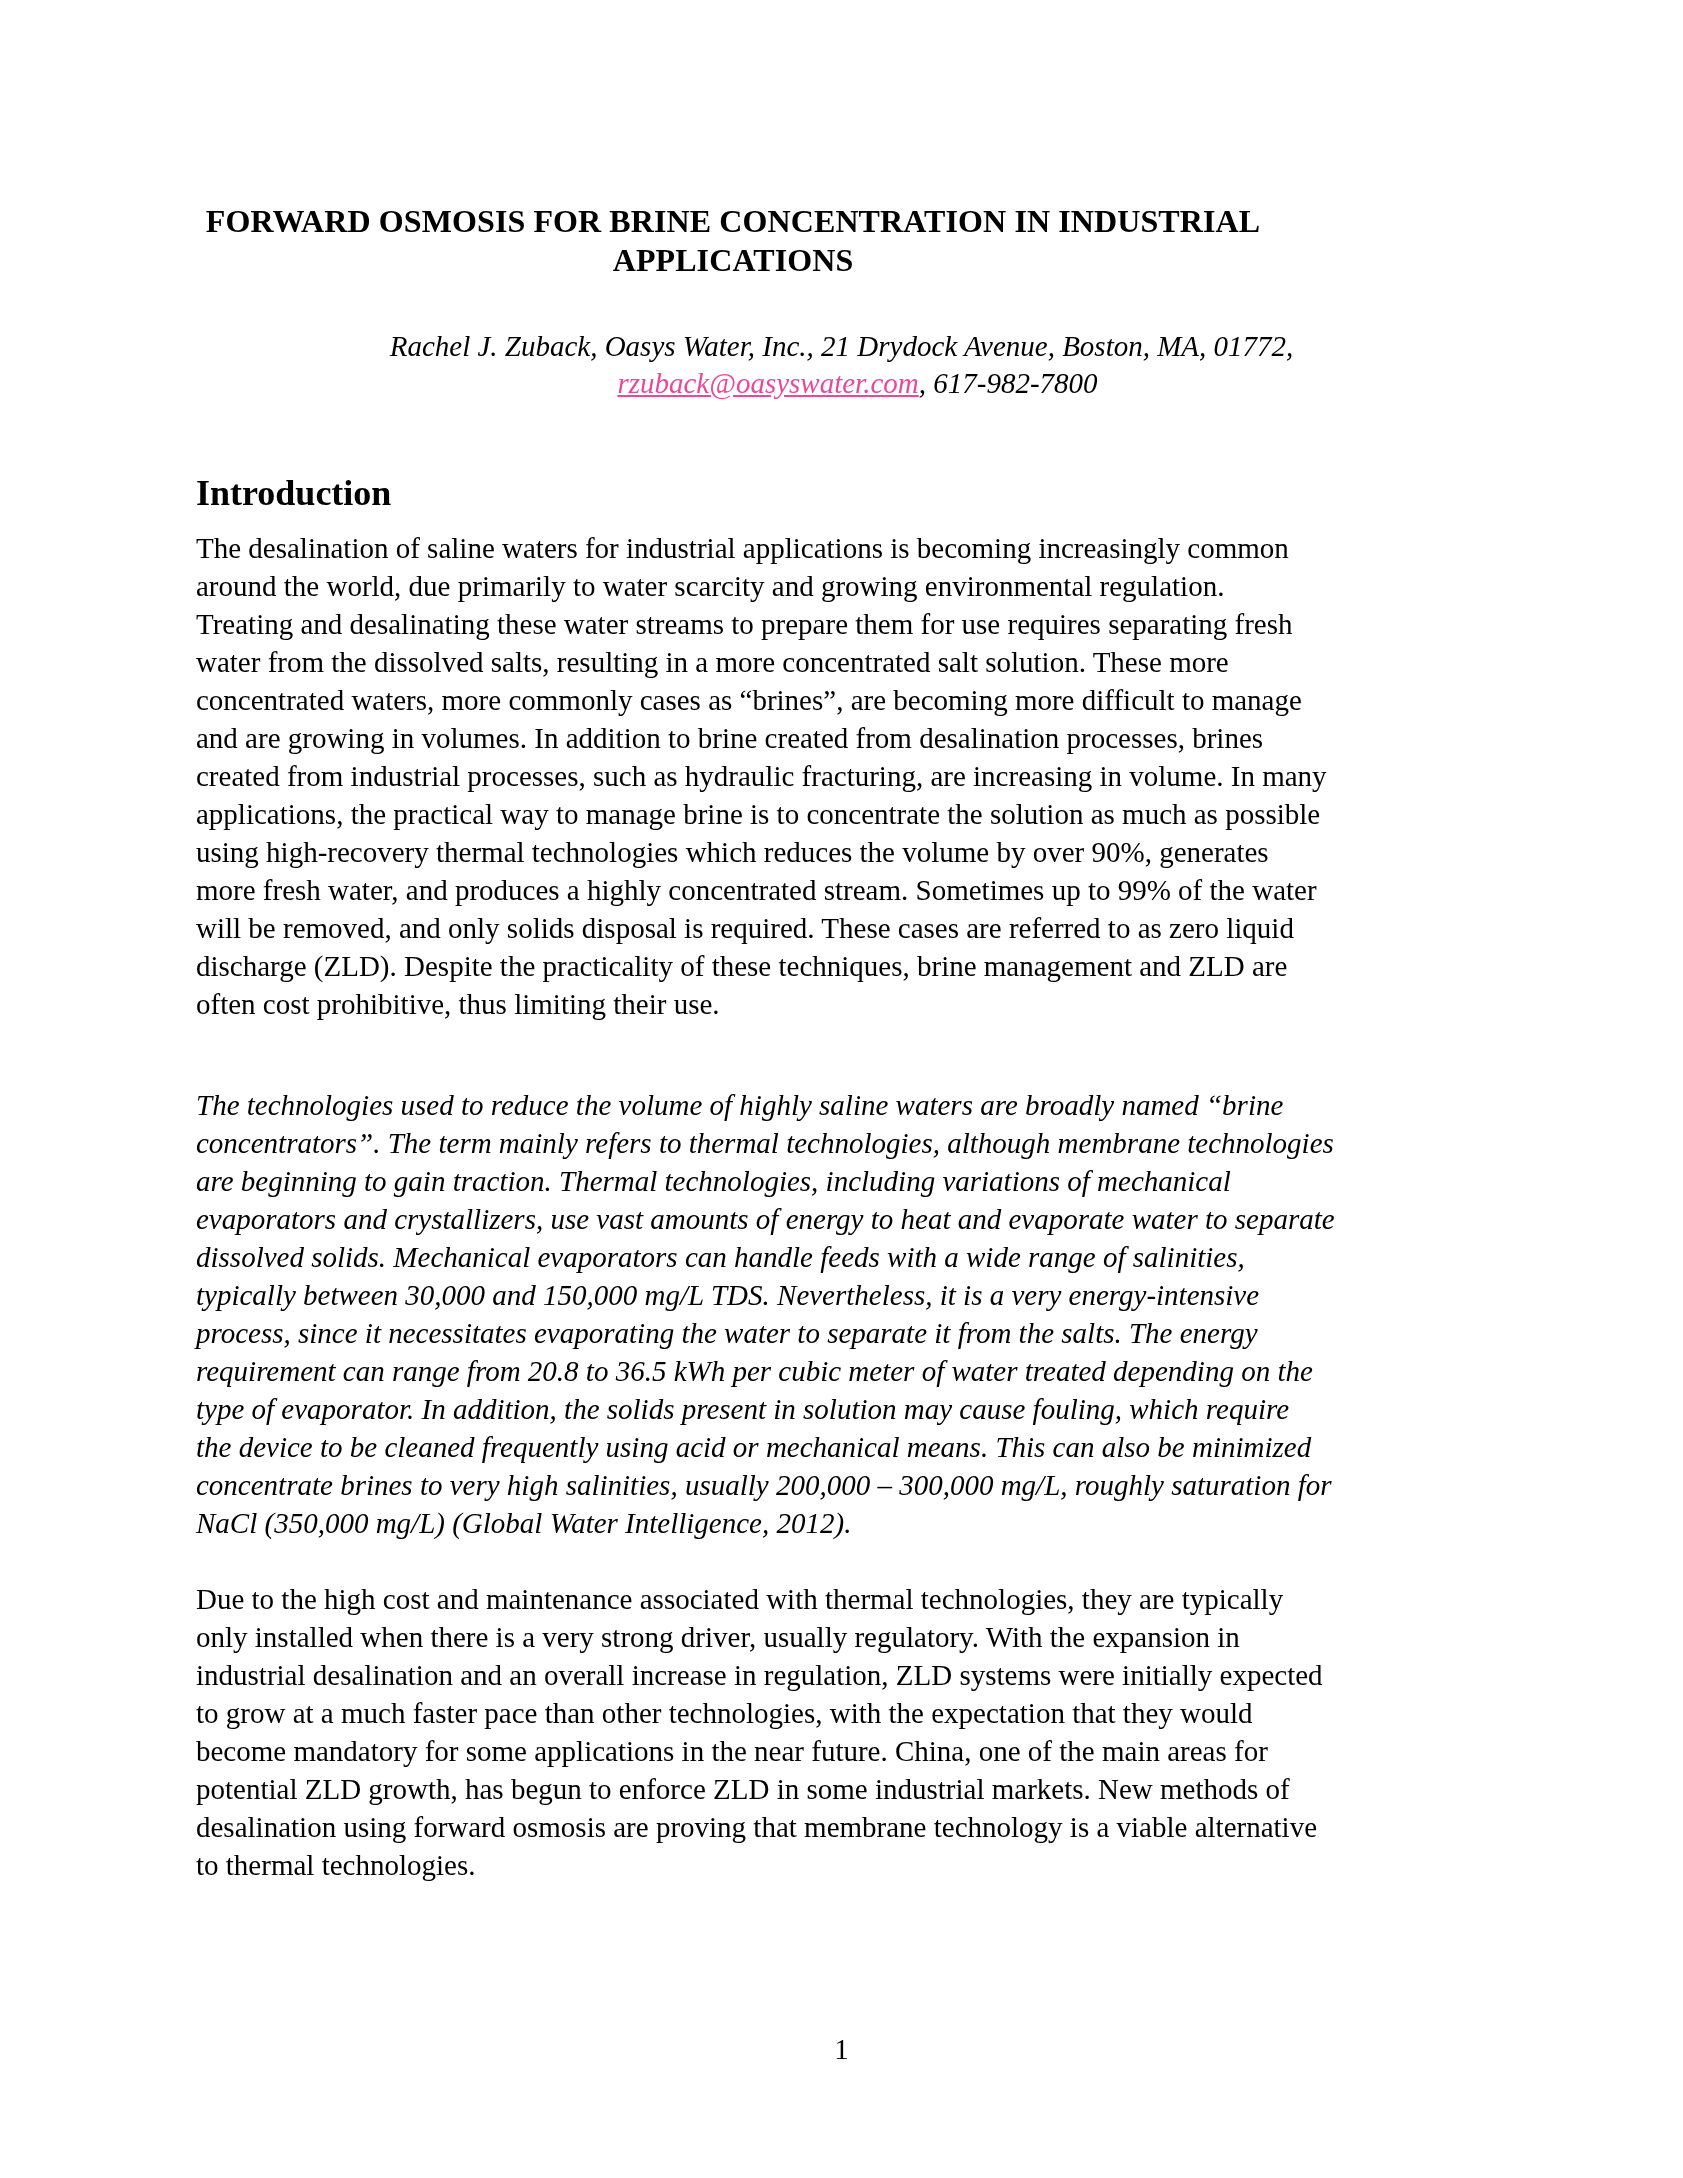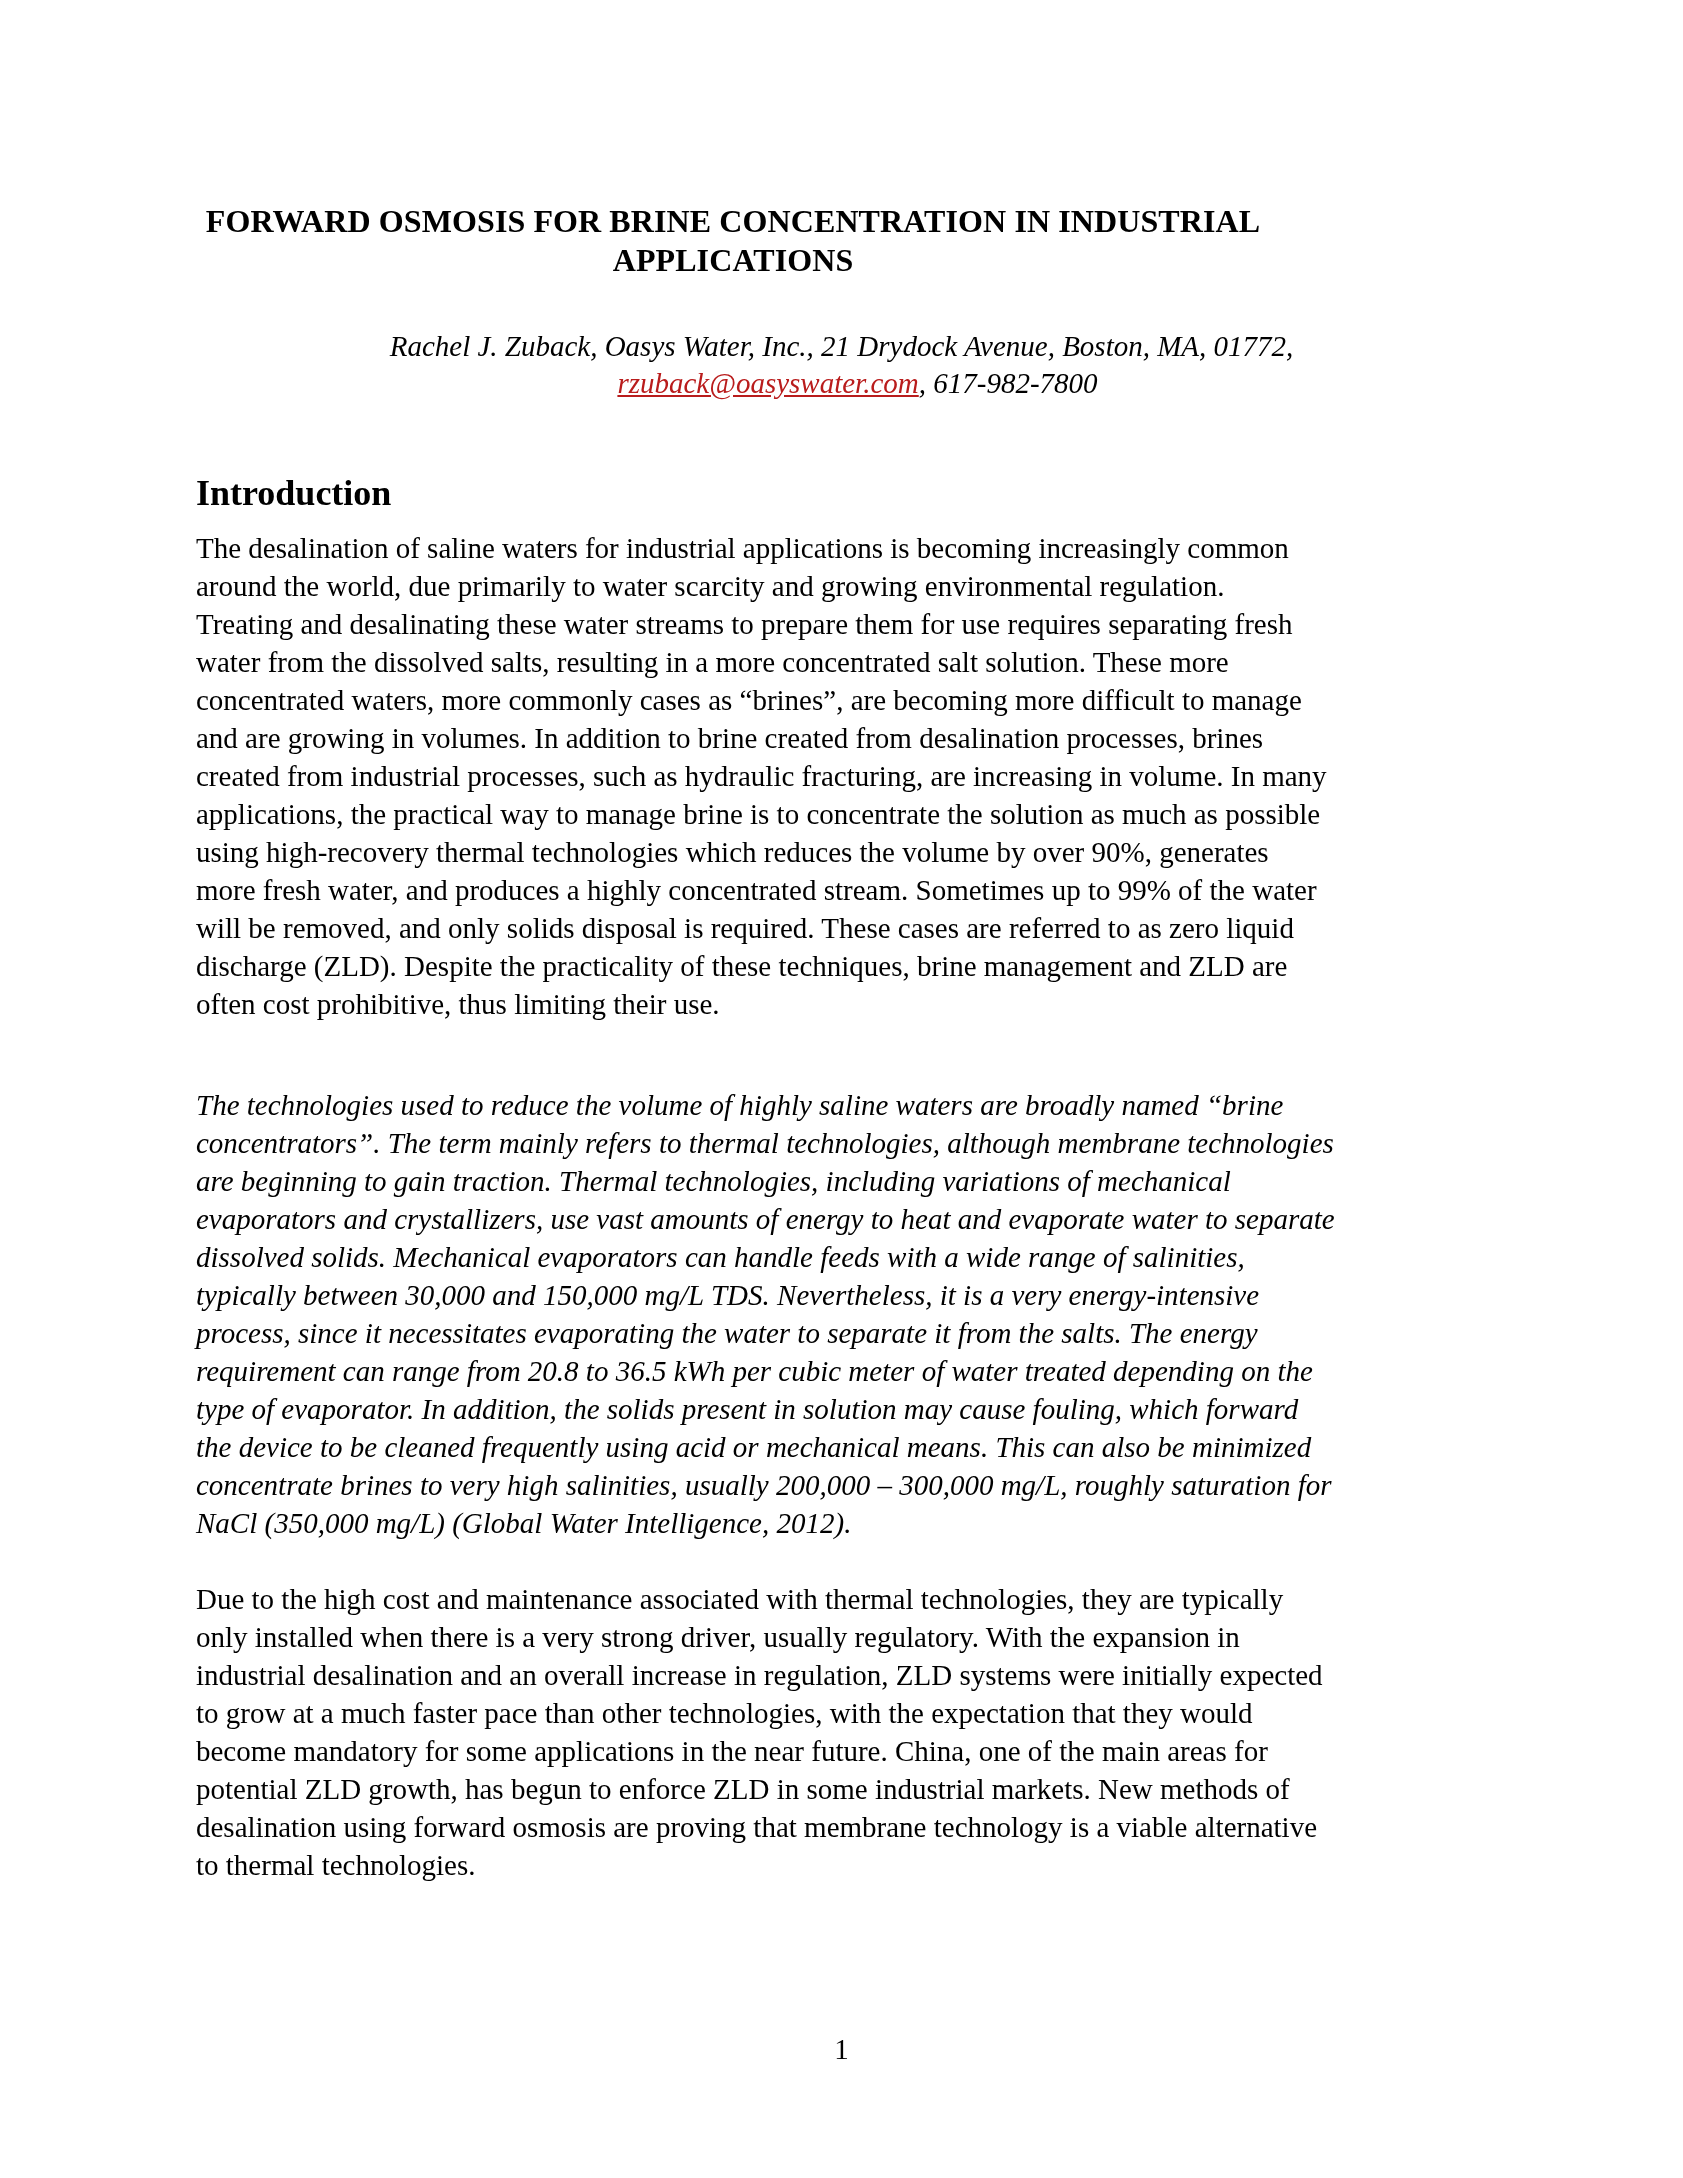--- a/index.html
+++ b/index.html
@@ -19,21 +19,21 @@
 <body>
 
 <div>
   <div class="title" style="top:202px;">FORWARD OSMOSIS FOR BRINE CONCENTRATION IN INDUSTRIAL</div>
   <div class="title" style="top:241px;">APPLICATIONS</div>
 </div>
 
 <div>
   <div class="author" style="top:327px;">Rachel J. Zuback, Oasys Water, Inc., 21 Drydock Avenue, Boston, MA, 01772,</div>
   <div class="author" style="top:364px;">
-    <a href="#" style="color: #b91c1c; margin-left: 32px;">rzuback@oasyswater.com</a><span>, 617-982-7800</span>
+    <a href="#" style="color: #ec4899; margin-left: 32px;">rzuback@oasyswater.com</a><span>, 617-982-7800</span>
   </div>
 </div>
 
 <div class="heading" style="top:442px;">Introduction</div>
 
 <div class="para" style="top:529px;">
     <span class="line">The desalination of saline waters for industrial applications is becoming increasingly common</span>
     <span class="line">around the world, due primarily to water scarcity and growing environmental regulation.</span>
     <span class="line">Treating and desalinating these water streams to prepare them for use requires separating fresh</span>
     <span class="line">water from the dissolved salts, resulting in a more concentrated salt solution. These more</span>
@@ -49,21 +49,21 @@
   </div>
 <div class="para" style="top:1086px;font-style:italic;">
     <span class="line">The technologies used to reduce the volume of highly saline waters are broadly named “brine</span>
     <span class="line">concentrators”. The term mainly refers to thermal technologies, although membrane technologies</span>
     <span class="line">are beginning to gain traction. Thermal technologies, including variations of mechanical</span>
     <span class="line">evaporators and crystallizers, use vast amounts of energy to heat and evaporate water to separate</span>
     <span class="line">dissolved solids. Mechanical evaporators can handle feeds with a wide range of salinities,</span>
     <span class="line">typically between 30,000 and 150,000 mg/L TDS. Nevertheless, it is a very energy-intensive</span>
     <span class="line">process, since it necessitates evaporating the water to separate it from the salts. The energy</span>
     <span class="line">requirement can range from 20.8 to 36.5 kWh per cubic meter of water treated depending on the</span>
-    <span class="line">type of evaporator. In addition, the solids present in solution may cause fouling, which forward</span>
+    <span class="line">type of evaporator. In addition, the solids present in solution may cause fouling, which require</span>
     <span class="line">the device to be cleaned frequently using acid or mechanical means. This can also be minimized</span>
     <span class="line">concentrate brines to very high salinities, usually 200,000 – 300,000 mg/L, roughly saturation for</span>
     <span class="line">NaCl (350,000 mg/L) (Global Water Intelligence, 2012).</span>
   </div>
 <div class="para" style="top:1580px;">
     <span class="line">Due to the high cost and maintenance associated with thermal technologies, they are typically</span>
     <span class="line">only installed when there is a very strong driver, usually regulatory. With the expansion in</span>
     <span class="line">industrial desalination and an overall increase in regulation, ZLD systems were initially expected</span>
     <span class="line">to grow at a much faster pace than other technologies, with the expectation that they would</span>
     <span class="line">become mandatory for some applications in the near future. China, one of the main areas for</span>

